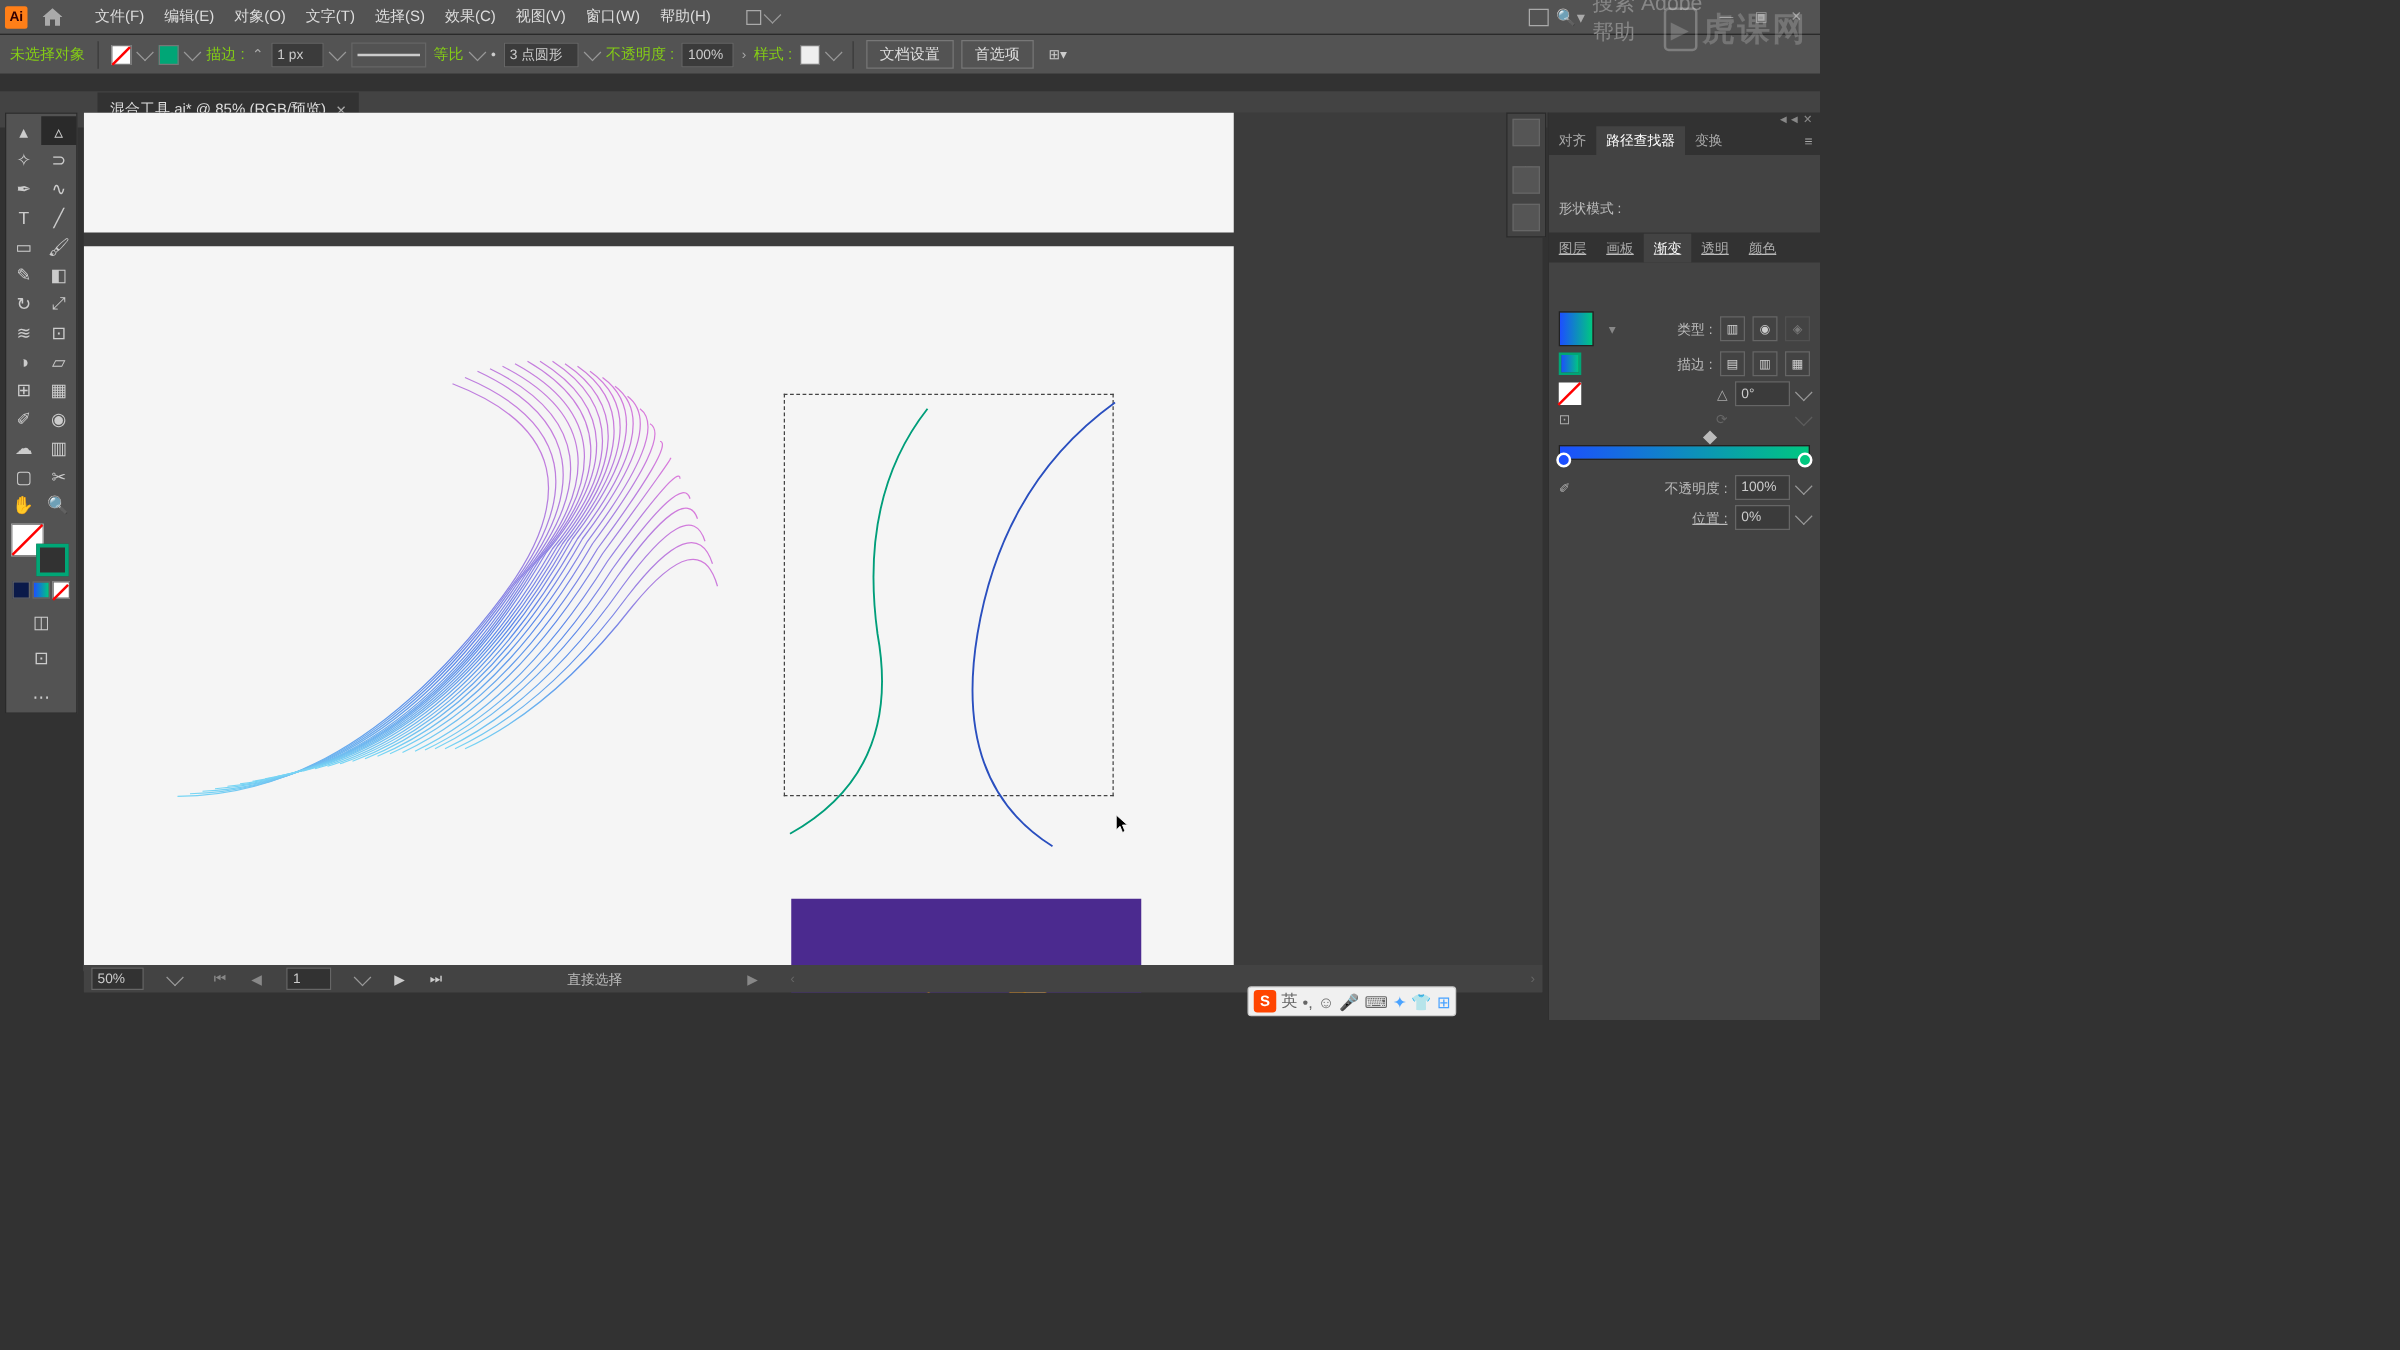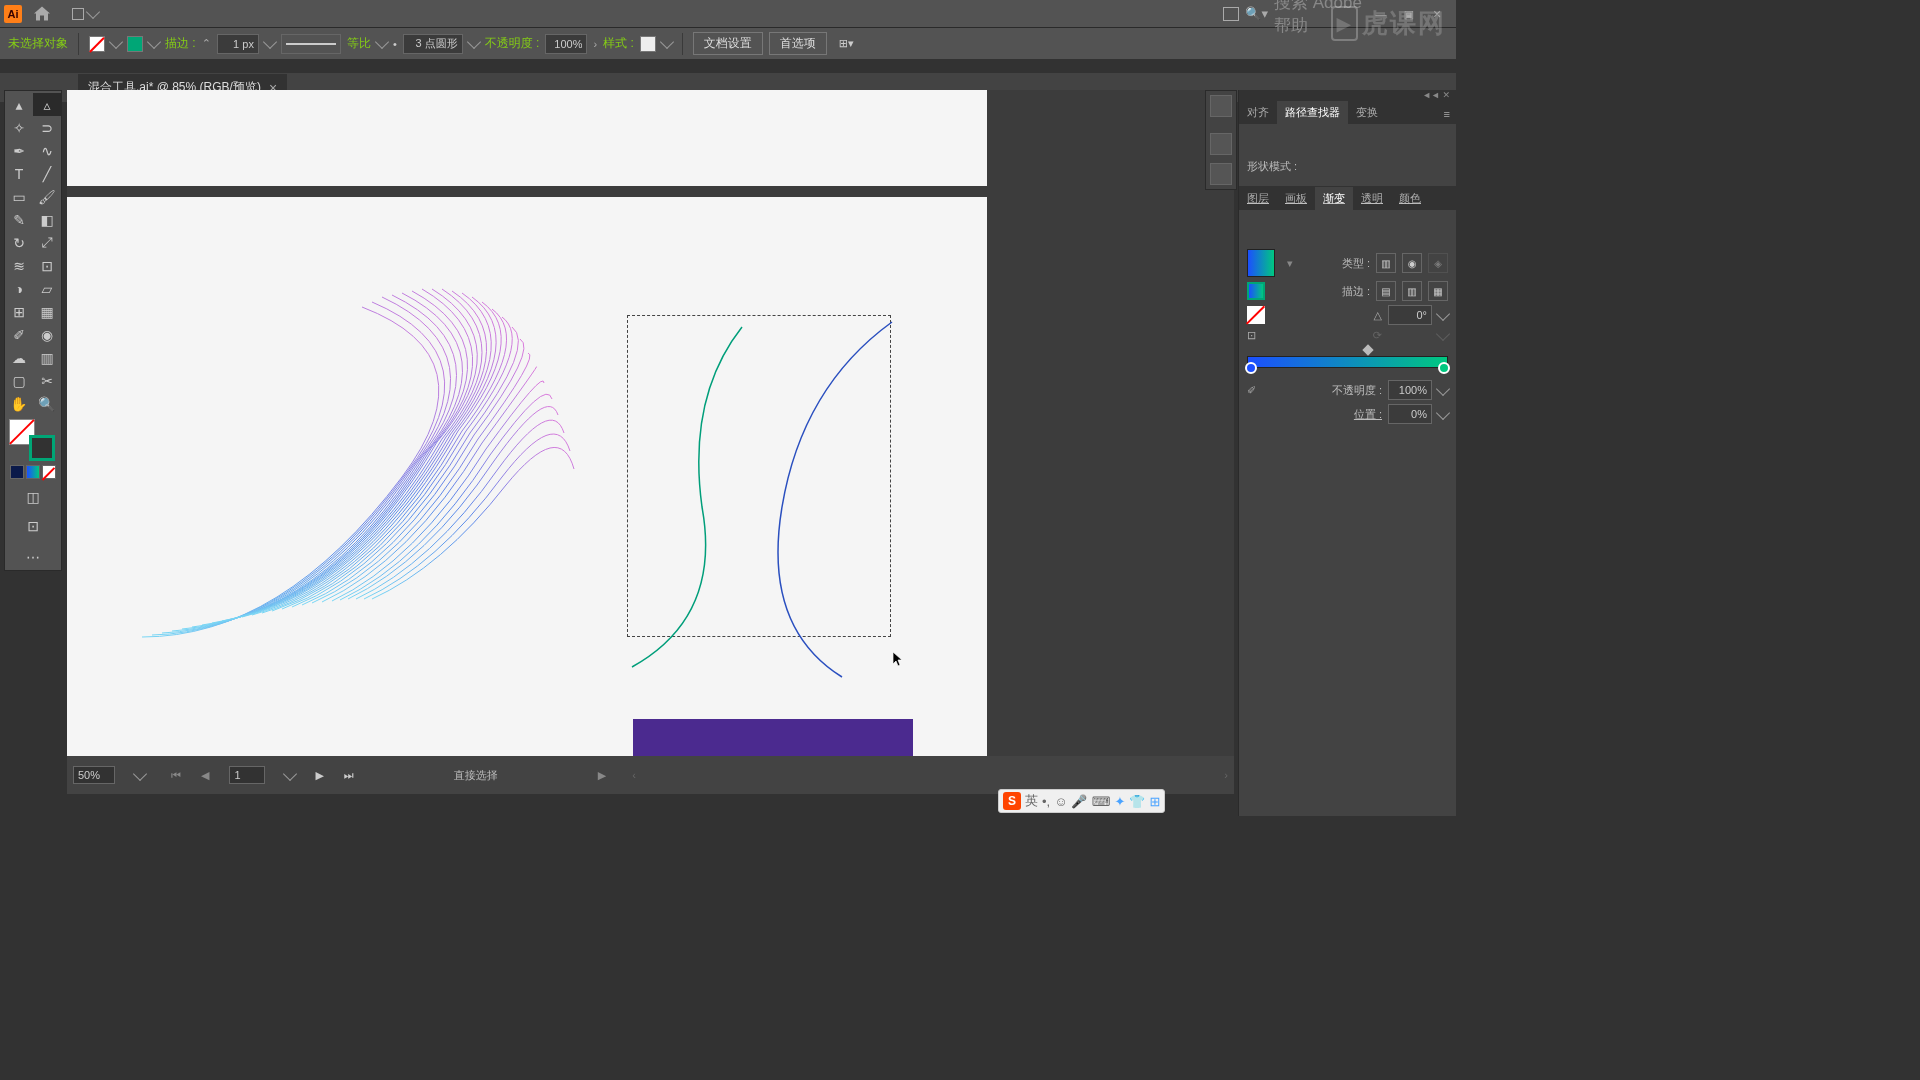--- a/index.html
+++ b/index.html
@@ -11,21 +11,21 @@
 .menubar span { padding: 6px 8px; color: #ddd; font-size: 12px; }
 .titlebar-right { margin-left: auto; display: flex; align-items: center; gap: 6px; padding-right: 8px; }
 .search-box { background: transparent; color: #888; font-size: 17px; width: 90px; }
 .win-btn { width: 22px; height: 22px; text-align: center; line-height: 22px; color: #999; font-size: 11px; }
 .controlbar { height: 32px; background: #535353; border-top: 1px solid #2a2a2a; display: flex; align-items: center; padding: 0 8px; gap: 6px; color: #ccc; }
 .controlbar .sep { width: 1px; height: 22px; background: #3a3a3a; margin: 0 4px; }
 .cb-swatch { width: 16px; height: 16px; border: 1px solid #777; display: inline-block; }
 .cb-swatch.none { background: white; position: relative; }
 .cb-swatch.none::after { content:""; position:absolute; width:140%; height:2px; background:red; transform:rotate(-45deg); top:7px; left:-3px; }
 .cb-swatch.green { background: #00a676; }
-.cb-input { background: #3b3b3b; border: 1px solid #666; color: #ccc; padding: 1px 4px; width: 42px; font-size: 11px; height: 20px; text-align: right; }
+.cb-input { background: #3b3b3b; border: 1px solid #666; color: #ccc; padding: 1px 4px; width: 42px; font-size: 11px; height: 20px; }
 .cb-dd { width: 10px; height: 10px; border-right: 1px solid #999; border-bottom: 1px solid #999; transform: rotate(45deg); margin-top:-3px; }
 .cb-label { font-size: 12px; color: #84cc16; }
 .cb-btn { border: 1px solid #777; padding: 2px 10px; font-size: 12px; color: #ddd; }
 .profile-line { width: 50px; height: 2px; background: #ccc; display:inline-block; }
 .tabrow { height: 14px; background: #323232; }
 .tabbar { height: 29px; background: #434343; display: flex; align-items: center; padding-left: 78px; }
 .doc-tab { background: #323232; color: #ddd; font-size: 12px; padding: 5px 10px; display: flex; gap: 8px; align-items: center; }
 .doc-tab .close { font-size: 14px; color: #aaa; }
 .toolbox { position: absolute; left: 4px; top: 90px; width: 58px; background: #535353; border: 1px solid #2a2a2a; padding: 2px 0; }
 .toolrow { display: flex; }
@@ -34,21 +34,21 @@
 .fillstroke { position: relative; width: 48px; height: 42px; margin: 4px auto; }
 .swatch-big { position: absolute; width: 26px; height: 26px; border: 1px solid #888; }
 .swatch-big.fill { top: 0; left: 0; background: white; }
 .swatch-big.fill::after { content:""; position:absolute; width:140%; height:2px; background:red; transform:rotate(-45deg); top:11px; left:-5px; }
 .swatch-big.stroke { bottom: 0; right: 2px; background: #323232; border:3px solid #00a676; }
 .minirow { display: flex; justify-content: center; gap: 2px; margin: 2px 4px; }
 .miniswatch { width: 14px; height: 14px; border: 1px solid #666; }
 .canvas { position: absolute; left: 67px; top: 90px; right: 222px; bottom: 22px; background: #3c3c3c; overflow: hidden; }
 .artboard1 { position: absolute; left: 0; top: 0; width: 920px; height: 96px; background: #f5f5f5; }
 .artboard2 { position: absolute; left: 0; top: 107px; width: 920px; height: 580px; background: #f5f5f5; }
-.abfooter { position: absolute; left: 0; bottom: 0; right: 0; height: 38px; background: #434343; display: flex; align-items: center; padding: 0 6px; gap: 20px; color: #bbb; font-size: 11px; }
+.abfooter { position: absolute; left: 0; bottom: 0; right: 0; height: 22px; background: #434343; display: flex; align-items: center; padding: 0 6px; gap: 20px; color: #bbb; font-size: 11px; }
 .ftinput { background: #323232; border: 1px solid #666; color: #ccc; width: 42px; height: 18px; font-size: 11px; padding-left: 4px; }
 .rightcol { position: absolute; right: 0; top: 90px; width: 218px; bottom: 0; background: #434343; border-left: 1px solid #2a2a2a; }
 .panel-tabs { display: flex; background: #323232; height: 24px; align-items: flex-end; font-size: 11px; }
 .panel-tabs span { padding: 4px 8px; color: #aaa; }
 .panel-tabs span.active { color: #fff; background: #434343; }
 .panel-body { padding: 6px 8px; color: #bbb; font-size: 11px; margin-top: 29px; }
 .panel-row { display: flex; align-items: center; gap: 6px; margin: 4px 0; }
 .grad-slider { position: relative; height: 26px; margin: 6px 0; }
 .grad-track { position: absolute; top: 8px; left: 0; right: 0; height: 12px; background: linear-gradient(90deg, #1c4fff, #00c880); border: 1px solid #222; }
 .stop { position: absolute; width: 12px; height: 12px; border: 2px solid #fff; border-radius: 50%; top: 14px; transform: translateX(-50%); }
@@ -66,20 +66,31 @@
 .ime-bar span { font-size: 13px; color: #666; }
 .selection-rect { position: absolute; border: 1px dashed #444; background: transparent; }
 .shape3d { position: absolute; }
 </style>
 </head>
 <body>
 
 <div class="titlebar">
   <div class="ai-logo">Ai</div>
   <div class="home"></div>
+  <div class="menubar">
+    <span>文件(F)</span>
+    <span>编辑(E)</span>
+    <span>对象(O)</span>
+    <span>文字(T)</span>
+    <span>选择(S)</span>
+    <span>效果(C)</span>
+    <span>视图(V)</span>
+    <span>窗口(W)</span>
+    <span>帮助(H)</span>
+  </div>
   <span style="margin-left:20px;width:12px;height:12px;border:1px solid #aaa;"></span>
   <span style="margin-left:4px;" class="cb-dd"></span>
   <div class="titlebar-right">
     <span style="width:16px;height:14px;border:1px solid #aaa;"></span>
     <span style="color:#aaa;font-size:13px;">🔍▾</span>
     <span class="search-box">搜索 Adobe 帮助</span>
     <span class="win-btn">—</span>
     <span class="win-btn">▣</span>
     <span class="win-btn">✕</span>
   </div>

